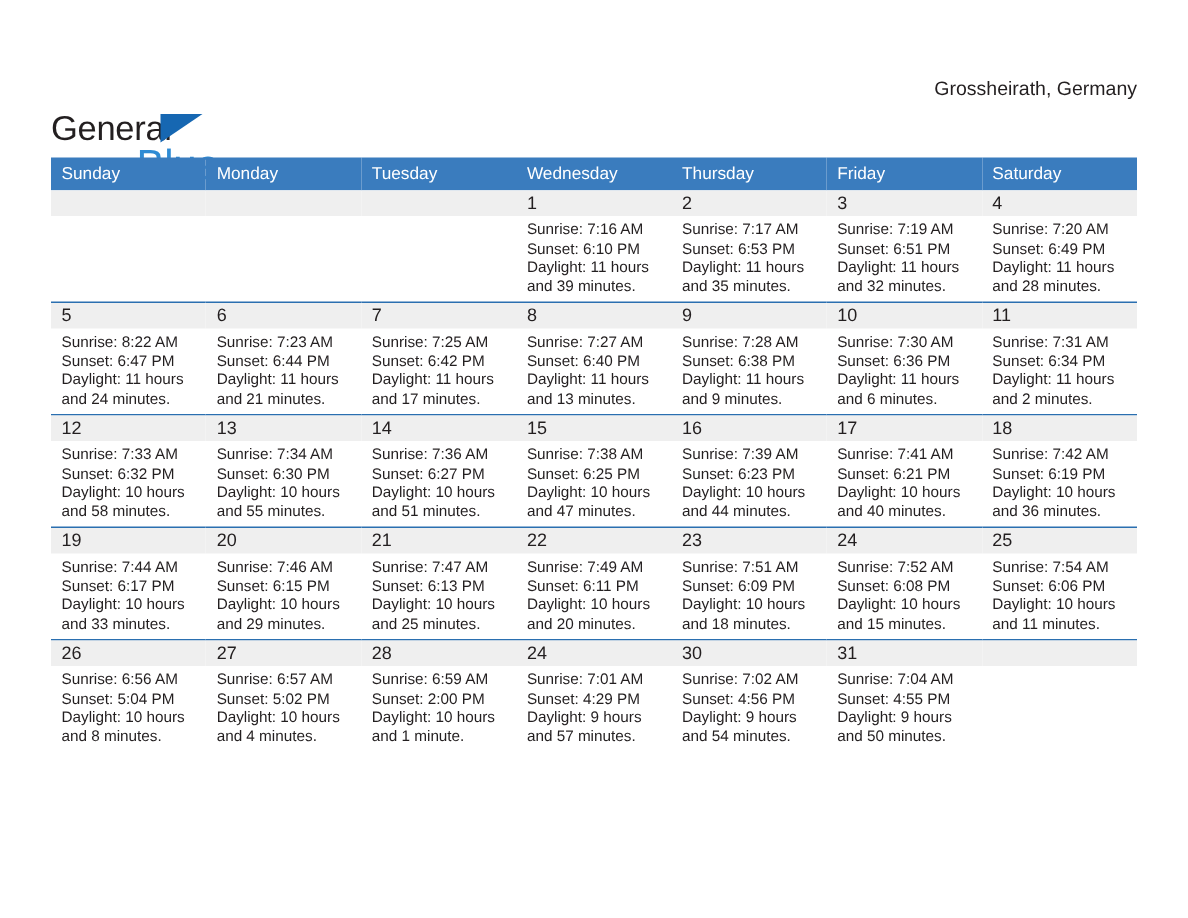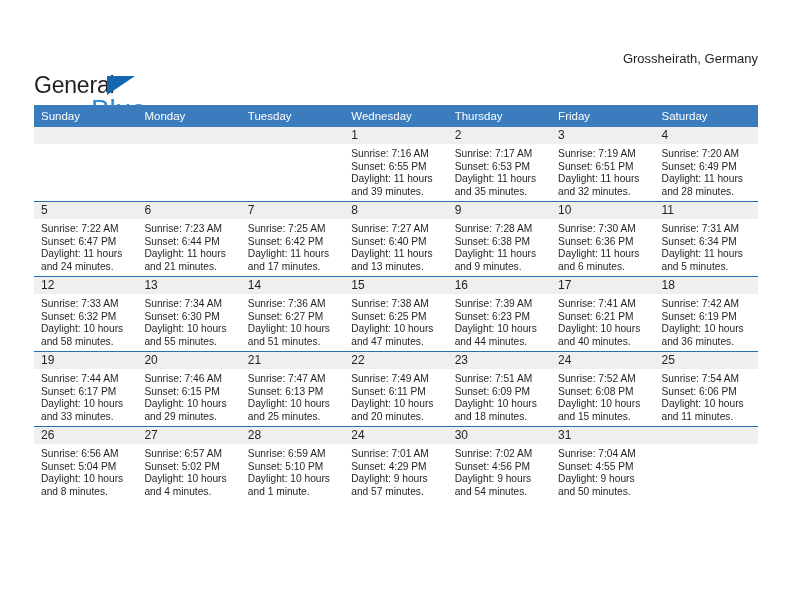--- a/index.html
+++ b/index.html
@@ -199,21 +199,21 @@
           <td>
             <div class="daycell blank">
               <div class="daynum-band"></div>
             </div>
           </td>
           <td>
             <div class="daycell">
               <div class="daynum-band">1</div>
               <div class="daybody">
                 <div>Sunrise: 7:16 AM</div>
-                <div>Sunset: 6:55 PM</div>
+                <div>Sunset: 6:10 PM</div>
                 <div>Daylight: 11 hours</div>
                 <div>and 39 minutes.</div>
               </div>
             </div>
           </td>
           <td>
             <div class="daycell">
               <div class="daynum-band">2</div>
               <div class="daybody">
                 <div>Sunrise: 7:17 AM</div>
@@ -244,21 +244,21 @@
                 <div>and 28 minutes.</div>
               </div>
             </div>
           </td>
         </tr>
         <tr class="week-row">
           <td>
             <div class="daycell">
               <div class="daynum-band">5</div>
               <div class="daybody">
-                <div>Sunrise: 7:22 AM</div>
+                <div>Sunrise: 8:22 AM</div>
                 <div>Sunset: 6:47 PM</div>
                 <div>Daylight: 11 hours</div>
                 <div>and 24 minutes.</div>
               </div>
             </div>
           </td>
           <td>
             <div class="daycell">
               <div class="daynum-band">6</div>
               <div class="daybody">
@@ -313,21 +313,21 @@
               </div>
             </div>
           </td>
           <td>
             <div class="daycell">
               <div class="daynum-band">11</div>
               <div class="daybody">
                 <div>Sunrise: 7:31 AM</div>
                 <div>Sunset: 6:34 PM</div>
                 <div>Daylight: 11 hours</div>
-                <div>and 5 minutes.</div>
+                <div>and 2 minutes.</div>
               </div>
             </div>
           </td>
         </tr>
         <tr class="week-row">
           <td>
             <div class="daycell">
               <div class="daynum-band">12</div>
               <div class="daybody">
                 <div>Sunrise: 7:33 AM</div>
@@ -504,21 +504,21 @@
                 <div>Daylight: 10 hours</div>
                 <div>and 4 minutes.</div>
               </div>
             </div>
           </td>
           <td>
             <div class="daycell">
               <div class="daynum-band">28</div>
               <div class="daybody">
                 <div>Sunrise: 6:59 AM</div>
-                <div>Sunset: 5:10 PM</div>
+                <div>Sunset: 2:00 PM</div>
                 <div>Daylight: 10 hours</div>
                 <div>and 1 minute.</div>
               </div>
             </div>
           </td>
           <td>
             <div class="daycell">
               <div class="daynum-band">24</div>
               <div class="daybody">
                 <div>Sunrise: 7:01 AM</div>

